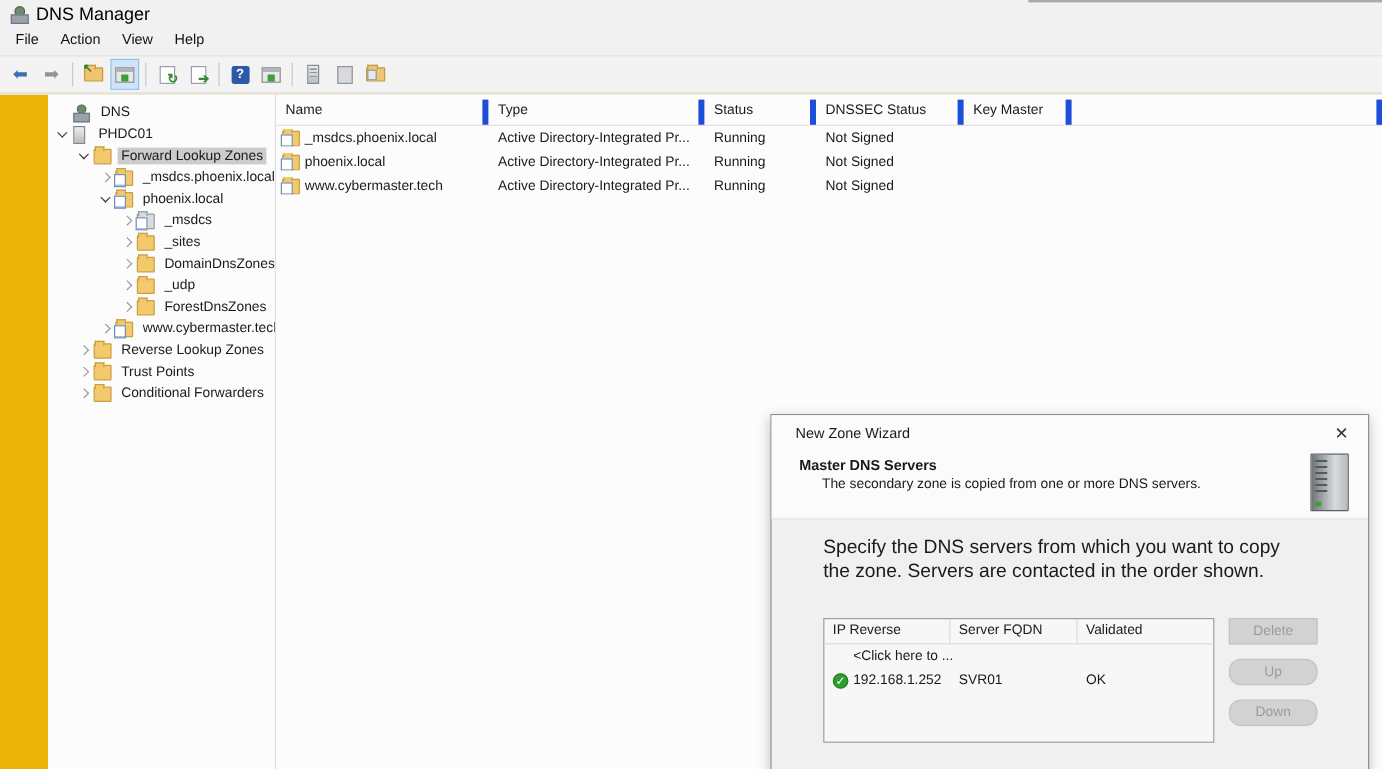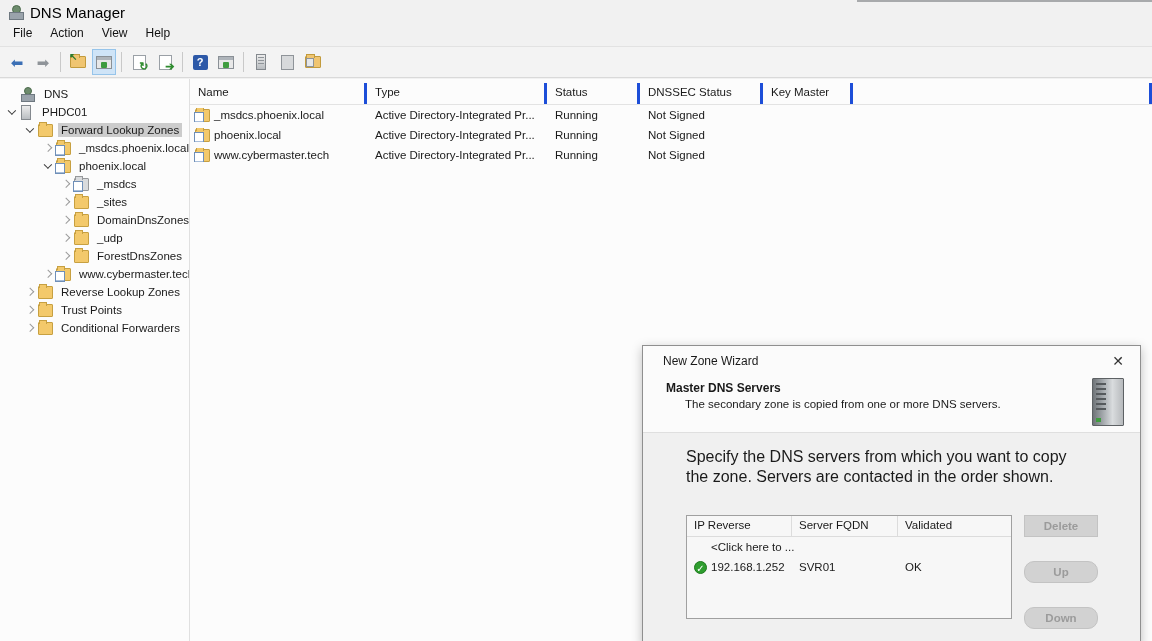--- a/index.html
+++ b/index.html
@@ -43,21 +43,21 @@
               display:flex; align-items:center; justify-content:center; border-radius:2px; }
   .mini-server { width:10px; height:16px; background:linear-gradient(#ececec,#b9bdc1); border:1px solid #84898e;
                  position:relative; }
   .mini-server::before { content:""; position:absolute; left:1px; right:1px; top:2px; height:8px;
                  background:repeating-linear-gradient(#8f9499 0 1px, transparent 1px 3px); }
   .mini-page { width:13px; height:15px; background:#d7d9db; border:1px solid #8f9499; }
   .folder-page { position:relative; }
   .folder-page .pg { position:absolute; left:0px; bottom:0px; width:8px; height:9px; background:#e6e8ea; border:1px solid #8f9499; }
 
   
-  .main { position:absolute; top:79px; left:0; right:0; bottom:0; display:flex; background:#eab308; }
+  .main { position:absolute; top:79px; left:0; right:0; bottom:0; display:flex; background:#eab308;padding-left:40px; }
   .tree-pane { width:190px; border-right:1px solid #e0e0e0; background:#fcfcfc; overflow:hidden; padding-top:6px; }
   .tree-row { height:18px; display:flex; align-items:center; white-space:nowrap; }
   .exp { width:16px; min-width:16px; display:flex; align-items:center; justify-content:center; }
   .exp i { display:block; }
   .exp-right i { border:solid #9a9a9a; border-width:0 1.3px 1.3px 0; padding:2.3px; transform:rotate(-45deg); }
   .exp-down  i { border:solid #3c3c3c; border-width:0 1.4px 1.4px 0; padding:2.4px; transform:rotate(45deg) translate(-1px,-1px); }
   .d0 { padding-left:4px; } .d1 { padding-left:22px; } .d2 { padding-left:40px; } .d3 { padding-left:58px; }
   .ti { width:15px; min-width:15px; height:13px; position:relative; margin-right:5px; }
   .ic-folder { background:#f3c96b; border:1px solid #c7a041; border-radius:1px; margin-top:1px; }
   .ic-folder::before { content:""; position:absolute; top:-3px; left:0; width:6px; height:3px;
@@ -74,21 +74,21 @@
                         border-radius:50%; background:#6d8b6d; border:1px solid #4c6b4c; }
   .ic-dnsroot::after { content:""; position:absolute; left:1px; bottom:-1px; width:12px; height:6px;
                        background:#9aa3ab; border:1px solid #6e7880; }
   .tree-label { font-size:11.5px; padding:1px 3px; }
   .tree-label.sel { background:#cccccc; }
 
   
   .list-pane { flex:1; background:#fcfcfc; padding-top:4px; overflow:hidden; }
   .lv-grid { display:grid; grid-template-columns:177px 180px 93px 123px 90px 1fr; }
   .lv-head { height:22px; border-bottom:1px solid #e3e3e3; }
-  .lv-head .hc { font-size:11.5px; color:#1a1a1a; padding:3px 0 0 8px; border-right:3px solid #1d4ed8; }
+  .lv-head .hc { font-size:11.5px; color:#1a1a1a; padding:3px 0 0 8px; border-right:5px solid #1d4ed8; }
   .lv-row { height:20px; align-items:center; }
   .lv-cell { font-size:11.5px; padding-left:8px; white-space:nowrap; overflow:hidden; display:flex; align-items:center; }
   .lv-name { padding-left:5px; }
   .lv-name .ti { margin-right:4px; }
 
   
   .dialog { position:absolute; left:642px; top:345px; width:499px; height:300px;
             background:#f0f0f0; border:1px solid #8f8f8f; box-shadow:0 3px 10px rgba(0,0,0,.25); }
   .dlg-top { background:#fbfbfb; border-bottom:1px solid #dfdfdf; height:87px; position:relative; }
   .dlg-titlebar { height:30px; display:flex; align-items:center; padding:0 9px 0 20px; }
@@ -115,21 +115,21 @@
   .ms-cell { font-size:11.5px; padding-left:7px; white-space:nowrap; display:flex; align-items:center; }
   .ms-cell.indent { padding-left:24px; }
   .check-ic { width:13px; height:13px; min-width:13px; border-radius:50%; background:#2f9e2f;
               border:1px solid #1d7a1d; color:#fff; font-size:10px; line-height:13px; text-align:center;
               margin-right:4px; }
   .dlg-buttons { position:absolute; left:381px; top:169px; display:flex; flex-direction:column; }
   .dlg-btn { width:74px; height:22px; margin-bottom:12px; background:#d2d2d2; border:1px solid #c3c3c3;
              color:#9b9b9b; font-size:11.5px; font-family:"Liberation Sans", sans-serif; }
   .dlg-btn + .dlg-btn { margin-top:0; }
   .dlg-btn:nth-child(2), .dlg-btn:nth-child(3) { margin-top:0;border-radius:10px; }
-  .dlg-btn { margin-bottom:24px;font-weight:bold; }
+  .dlg-btn { margin-bottom:12px; }
 </style>
 </head>
 <body>
 
 <div class="app">
   <div class="top-artifact"></div>
 
   <div class="titlebar">
     <span class="app-icon"></span>
     <span class="title-text">DNS Manager</span>

